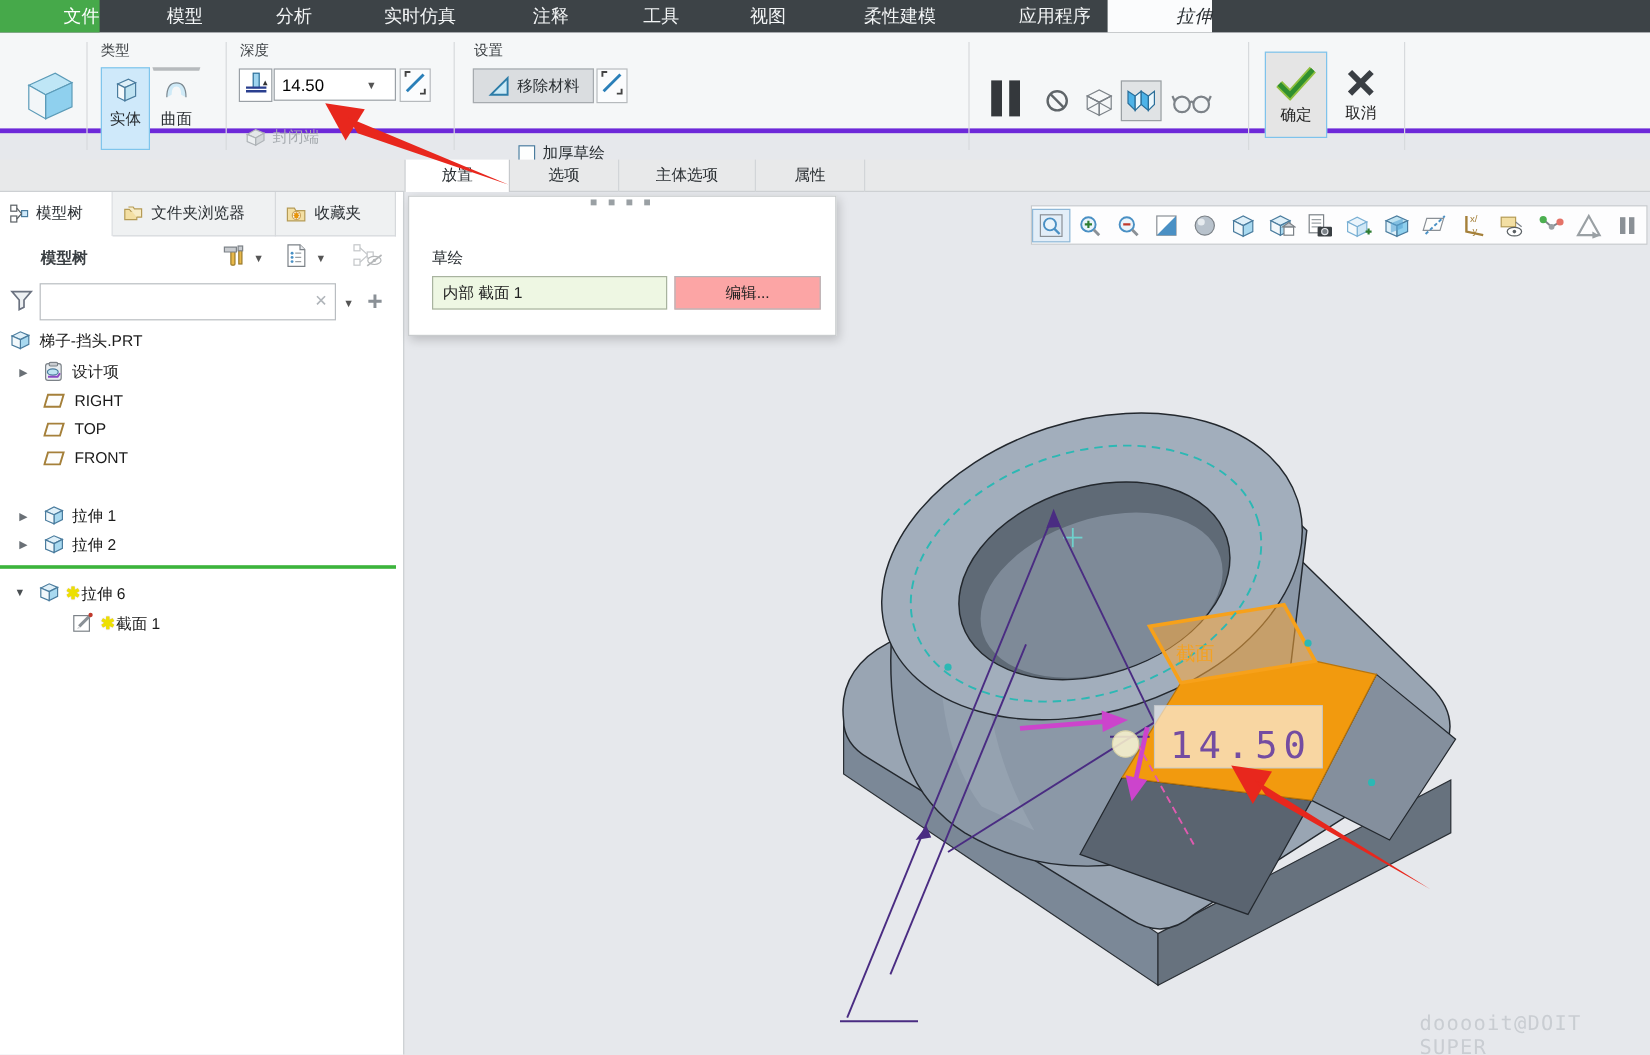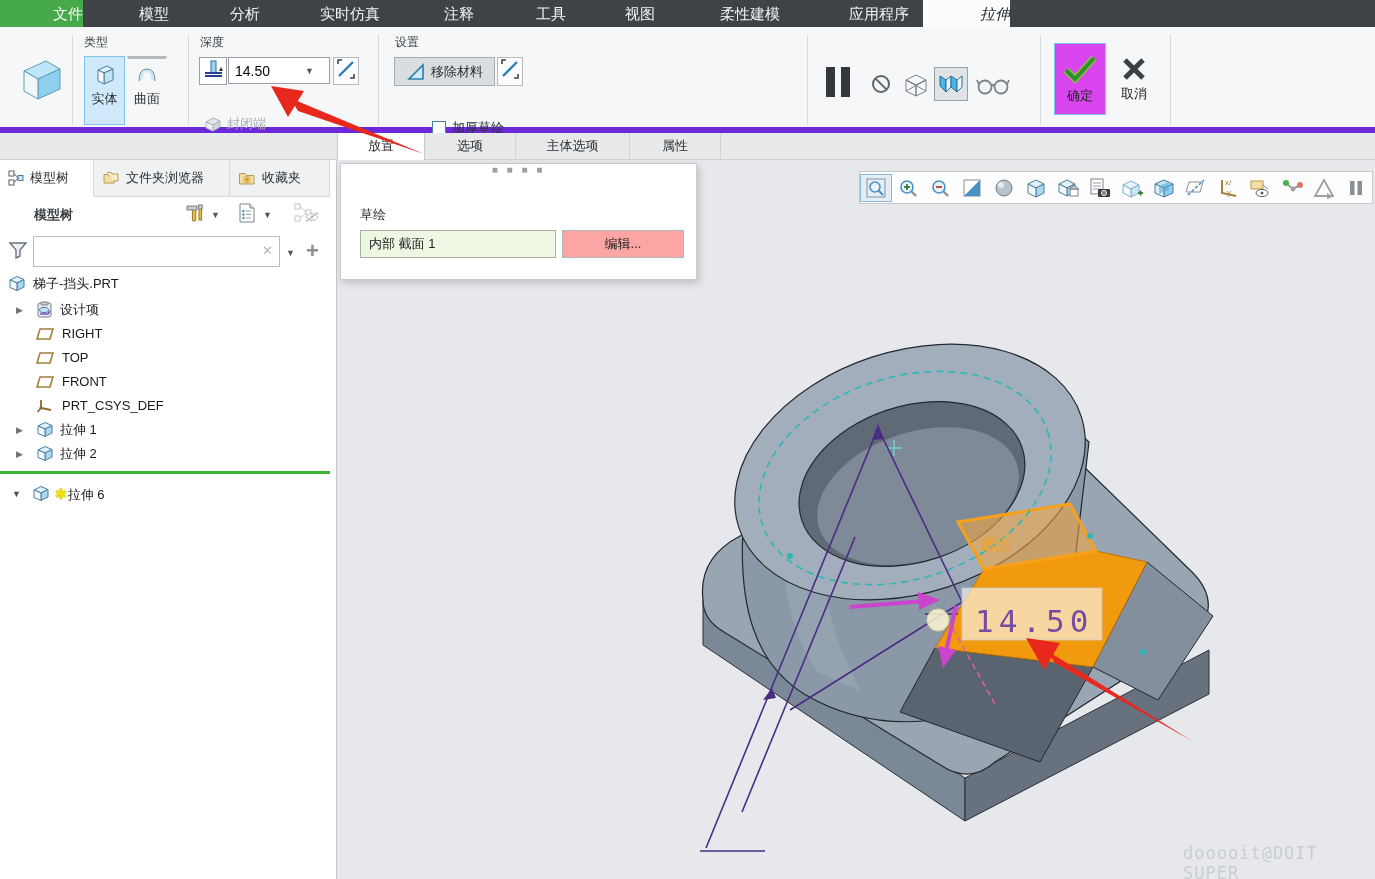--- a/index.html
+++ b/index.html
@@ -7,34 +7,34 @@
   body { position:relative; font-family:"Liberation Sans",sans-serif; background:#e6e8ec; color:#222; }
   .abs { position:absolute; }
 
   
   #menubar { position:absolute; left:0; top:0; width:1375px; height:27px; background:#3d4347; z-index:20; }
   .menu-item { position:absolute; top:0; height:27px; line-height:27px; text-align:right; color:#f2f4f5; font-size:15px; cursor:default; }
   .menu-item.file { background:#46a94a; color:#fff; }
   .menu-item.active-feature { background:#fbfcfd; color:#2a2f33; font-style:italic; }
 
   
-  #ribbon { position:absolute; left:0; top:27px; width:1375px; height:106px; background:#f5f7f8; border-bottom:6px solid #6d28d9; z-index:10; }
+  #ribbon { position:absolute; left:0; top:27px; width:1375px; height:84px; background:#f5f7f8; border-bottom:4px solid #6d28d9; z-index:10; }
   .vsep { position:absolute; top:8px; height:90px; width:1px; background:#d7dadd; }
   .group-label { position:absolute; font-size:12px; color:#3c4043; }
   .rbtn { position:absolute; border:1px solid transparent; display:flex; flex-direction:column; align-items:center; justify-content:flex-start; font-size:13px; color:#2a2f33; background:transparent; }
   .rbtn.selected { background:#cfe9fa; border-color:#7fc5ec; }
   .rbtn.pressed  { background:#dadde0; border-color:#a6abaf; }
   .ribbon-input { position:absolute; height:27px; border:1px solid #9aa0a6; background:#fff; display:flex; align-items:center; }
   .ribbon-input input { border:none; outline:none; width:76px; font-size:14px; font-family:"Liberation Sans",sans-serif; padding-left:6px; background:transparent; }
   .caret { font-size:9px; color:#555; }
   .disabled-item { position:absolute; display:flex; align-items:center; gap:5px; font-size:13px; color:#a6abb0; }
   .check-item { position:absolute; display:flex; align-items:center; gap:6px; font-size:13px; color:#2a2f33; }
   .checkbox { width:14px; height:14px; border:1px solid #4a7c9e; background:#fdfefe; }
   .cmd-btn { position:absolute; width:52px; height:72px; display:flex; flex-direction:column; align-items:center; justify-content:center; gap:3px; font-size:13px; }
-  .cmd-btn.ok { background:#d946ef; border:1px solid #7ec3ec; }
+  .cmd-btn.ok { background:#e5e5e5; border:1px solid #7ec3ec; }
 
   
   #tabrow { position:absolute; left:0; top:133px; width:1375px; height:27px; background:#e8e9ea; border-bottom:1px solid #cdd0d3; z-index:10; }
   .dash-tab { position:absolute; top:0; height:27px; line-height:26px; text-align:center; font-size:13px; color:#2a2f33; border-right:1px solid #d2d5d8; }
   .dash-tab.active { background:#fff; border-right:1px solid #c6c9cc; border-left:1px solid #c6c9cc; }
 
   
   #navigator { position:absolute; left:0; top:160px; width:337px; height:719px; background:#fff; border-right:1px solid #c3c7cb; z-index:5; }
   .nav-tab { position:absolute; top:0; height:37px; display:flex; align-items:center; gap:6px; padding:0 8px; font-size:13px; color:#2a2f33; background:#eff1f2; border-right:1px solid #d6d9dc; border-bottom:1px solid #d6d9dc; }
   .nav-tab.active { background:#fff; border-bottom:1px solid #fff; }
@@ -125,21 +125,21 @@
     <input value="14.50" style="">
     <span class="caret">▼</span>&nbsp;
   </div>
   <span class="rbtn" style="left:333px;top:30px;width:26px;height:28px;border:1px solid #b6babd;background:#fbfcfd;">
     <svg width="20" height="22" viewBox="0 0 20 22">
       <line x1="3" y1="18" x2="17" y2="4" stroke="#2a7fb8" stroke-width="2.4"></line>
       <polyline points="2,6 2,2 6,2" fill="none" stroke="#444" stroke-width="1.6"></polyline>
       <polyline points="14,20 18,20 18,16" fill="none" stroke="#444" stroke-width="1.6"></polyline>
     </svg>
   </span>
-  <div class="disabled-item" style="left:204px;top:88px;">
+  <div class="disabled-item" style="left:204px;top:78px;">
     <svg width="18" height="16" viewBox="0 0 18 16">
       <polygon points="2,6 9,2 16,5 9,9" fill="#e4e7e9" stroke="#aeb3b7"></polygon>
         <polygon points="9,9 16,5 16,11 9,15" fill="#d4d8db" stroke="#aeb3b7"></polygon>
         <polygon points="2,6 9,9 9,15 2,12" fill="#eceff1" stroke="#aeb3b7"></polygon>
     </svg>
     <span>封闭端</span>
   </div>
   <div class="vsep" style="left:378px;"></div>
 
   <div class="group-label" style="left:395px;top:7px;">设置</div>
@@ -333,28 +333,20 @@
           <polygon points="4,2 17,2 14,12 1,12" fill="#fdfdfc" stroke="#a5803a" stroke-width="1.6"></polygon>
         </svg></span>
     <span class="tlabel" style="left:62px;">TOP</span>
   </div>
   <div class="tree-row" style="top:210px;">
     <span class="ticon" style="left:36px;"><svg width="19" height="14" viewBox="0 0 19 14">
           <polygon points="4,2 17,2 14,12 1,12" fill="#fdfdfc" stroke="#a5803a" stroke-width="1.6"></polygon>
         </svg></span>
     <span class="tlabel" style="left:62px;">FRONT</span>
   </div>
-  <div class="tree-row" style="top:234px;">
-    <span class="ticon" style="left:36px;"><svg width="18" height="17" viewBox="0 0 18 17">
-          <path d="M5 3 L5 11 L15 13" fill="none" stroke="#8a6a2a" stroke-width="1.8"></path>
-          <path d="M5 11 L1.5 15" stroke="#8a6a2a" stroke-width="1.8"></path>
-          <circle cx="5" cy="11" r="1.6" fill="#8a6a2a"></circle>
-        </svg></span>
-    <span class="tlabel" style="left:62px;">PRT_CSYS_DEF</span>
-  </div>
   <div class="tree-row" style="top:258px;">
     <span class="exp" style="left:16px;">▶</span>
     <span class="ticon" style="left:36px;"><svg width="18" height="17" viewBox="0 0 18 17">
           <polygon points="2,5 9,1.5 16,4.5 9,8" fill="#dff0f9" stroke="#4a7c9e"></polygon>
           <polygon points="9,8 16,4.5 16,12 9,15.5" fill="#a8d9f0" stroke="#4a7c9e"></polygon>
           <polygon points="2,5 9,8 9,15.5 2,12.5" fill="#f2f8fb" stroke="#4a7c9e"></polygon>
         </svg></span>
     <span class="tlabel" style="left:60px;">拉伸 1</span>
   </div>
   <div class="tree-row" style="top:282px;">
@@ -370,20 +362,29 @@
   <div id="insert-line" style="top:311px;"></div>
 
   <div class="tree-row" style="top:322px;">
     <span class="exp" style="left:12px;color:#4a4f53;">▼</span>
     <span class="ticon" style="left:32px;"><svg width="18" height="17" viewBox="0 0 18 17">
           <polygon points="2,5 9,1.5 16,4.5 9,8" fill="#dff0f9" stroke="#4a7c9e"></polygon>
           <polygon points="9,8 16,4.5 16,12 9,15.5" fill="#a8d9f0" stroke="#4a7c9e"></polygon>
           <polygon points="2,5 9,8 9,15.5 2,12.5" fill="#f2f8fb" stroke="#4a7c9e"></polygon>
         </svg></span>
     <span class="tlabel" style="left:55px;"><span class="star">✱</span><span>拉伸 6</span></span>
+  </div>
+  <div class="tree-row" style="top:347px;">
+    <span class="ticon" style="left:60px;"><svg width="18" height="18" viewBox="0 0 18 18">
+          <rect x="1.5" y="3" width="13" height="13" fill="#fff" stroke="#7c8288"></rect>
+          <line x1="15.5" y1="2.5" x2="6" y2="12" stroke="#8a9096" stroke-width="2.6"></line>
+          <polygon points="6,12 4.6,13.4 4,14 6.4,13.6" fill="#c9ccd0"></polygon>
+          <circle cx="15.5" cy="2.5" r="1.8" fill="#c0392b"></circle>
+        </svg></span>
+    <span class="tlabel" style="left:84px;"><span class="star">✱</span><span>截面 1</span></span>
   </div>
 </div>
 
 <div id="viewport"></div>
 
 <svg class="abs" style="left:337px;top:160px;z-index:3;" width="1038" height="719" viewBox="337 160 1038 719">
 
   <polygon points="703,600 965,778 965,821 703,645" fill="#7b8897" stroke="#2a2f35" stroke-width="1"></polygon>
   <polygon points="965,778 1209,650 1209,694 965,821" fill="#67727e" stroke="#2a2f35" stroke-width="1"></polygon>
 

